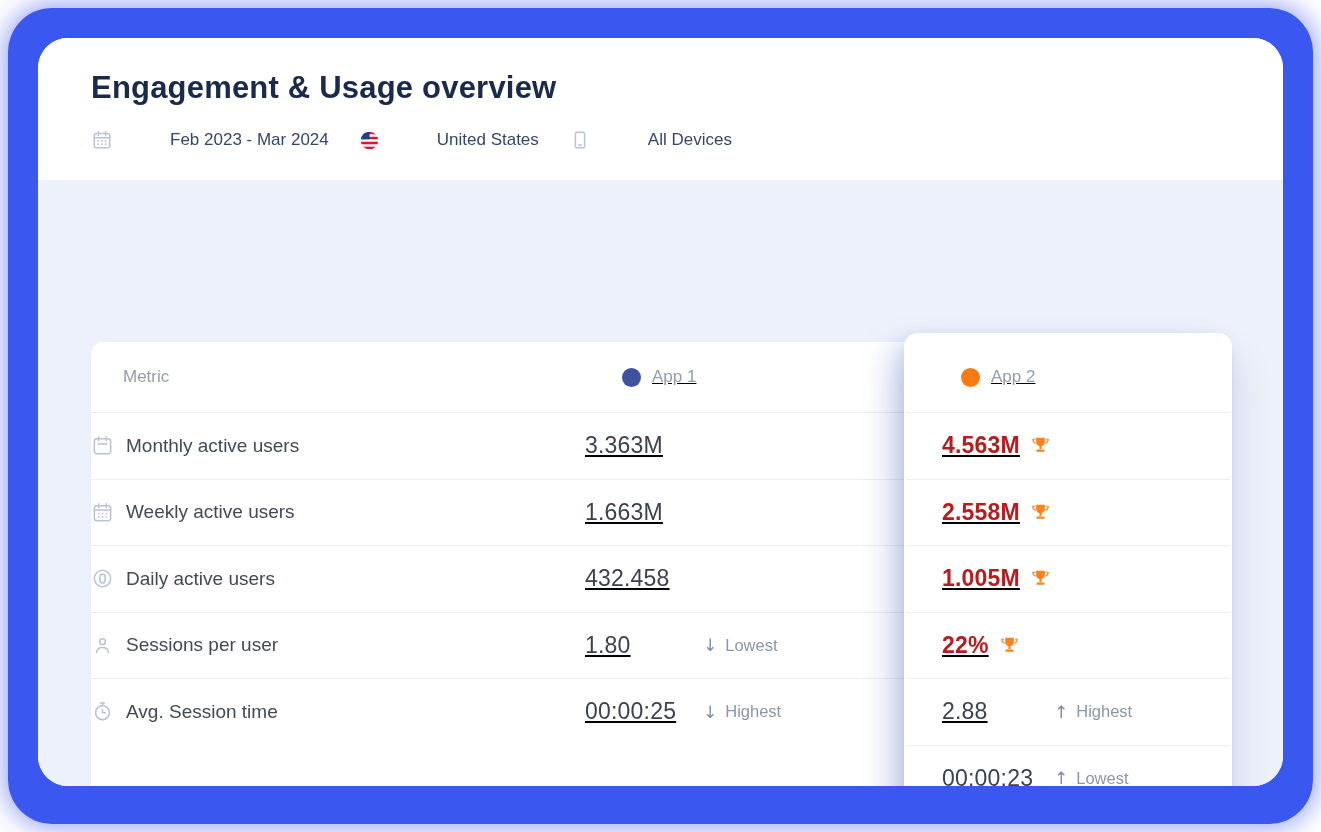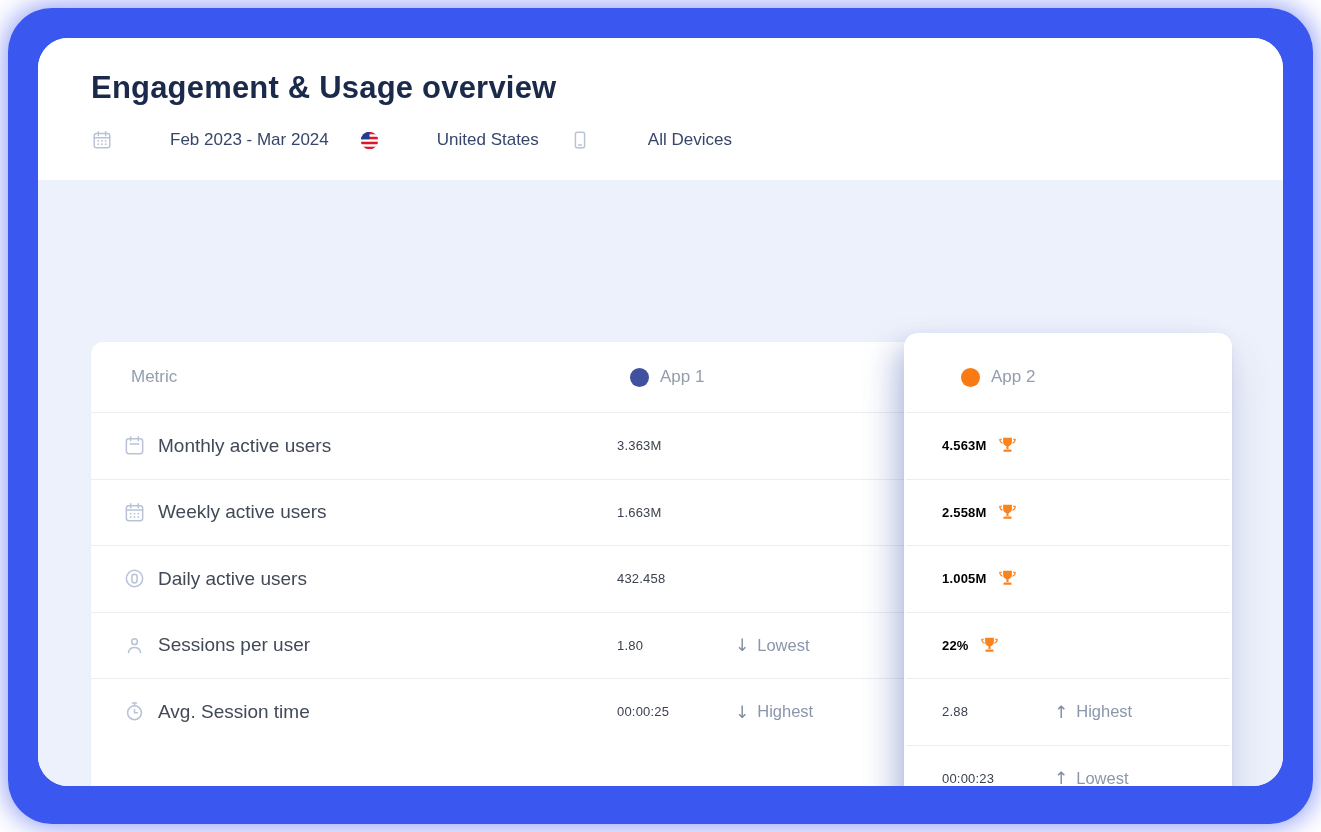--- a/index.html
+++ b/index.html
@@ -32,33 +32,33 @@
   
   .panel{
     position:absolute;left:0;top:142px;width:100%;height:606px;background:#edf1fb;
   }
   
   .table{
     position:absolute;left:53px;top:162px;width:1141px;height:552px;
     background:#ffffff;border-radius:12px;overflow:hidden;
     box-shadow:0 1px 3px rgba(50,70,140,.05);
   }
-  .thead{height:70px;display:flex;align-items:center;padding-left:40px;box-sizing:border-box;}
+  .thead{height:70px;display:flex;align-items:center;padding-left:32px;box-sizing:border-box;}
   .col-metric{flex:0 0 494px;display:flex;align-items:center;gap:12px;}
-  .col-value{flex:0 0 118px;display:flex;align-items:center;}
+  .col-value{flex:0 0 118px;display:flex;align-items:center;text-decoration:underline;}
   .col-tag{flex:1;display:flex;align-items:center;}
   .row{
-    height:66.5px;display:flex;align-items:center;padding-left:32px;
+    height:66.5px;display:flex;align-items:center;
     box-sizing:border-box;border-top:1px solid #ededf2;
   }
   .muted{font-size:17px;color:#939dac;}
   .dot{width:19px;height:19px;border-radius:50%;margin-left:5px;margin-right:11px;}
   .metric-label{font-size:19px;color:#424957;}
-  .val{font-size:13px;color:#3b414e;letter-spacing:.2px;display:flex;align-items:center;text-align:right;}
-  .val.bold{font-weight:700;color:#000000;}
+  .val{font-size:23px;color:#3b414e;letter-spacing:.2px;display:flex;align-items:center;text-align:right;}
+  .val.bold{font-weight:700;color:#b91c1c;}
   .val .trophy{margin-left:10px;display:inline-flex;}
   .tag{display:flex;align-items:center;gap:8px;font-size:16.5px;color:#8b96ab;}
   .tag .arrow{font-size:17px;color:#7f8ca3;font-family:"DejaVu Sans",sans-serif;}
   
   .app2card{
     position:absolute;left:866px;top:153px;width:328px;height:571px;
     background:#ffffff;border-radius:14px;
     box-shadow:0 26px 44px rgba(55,75,150,.16),0 6px 16px rgba(55,75,150,.08),
                -20px 6px 28px -8px rgba(120,145,210,.35);
   }

